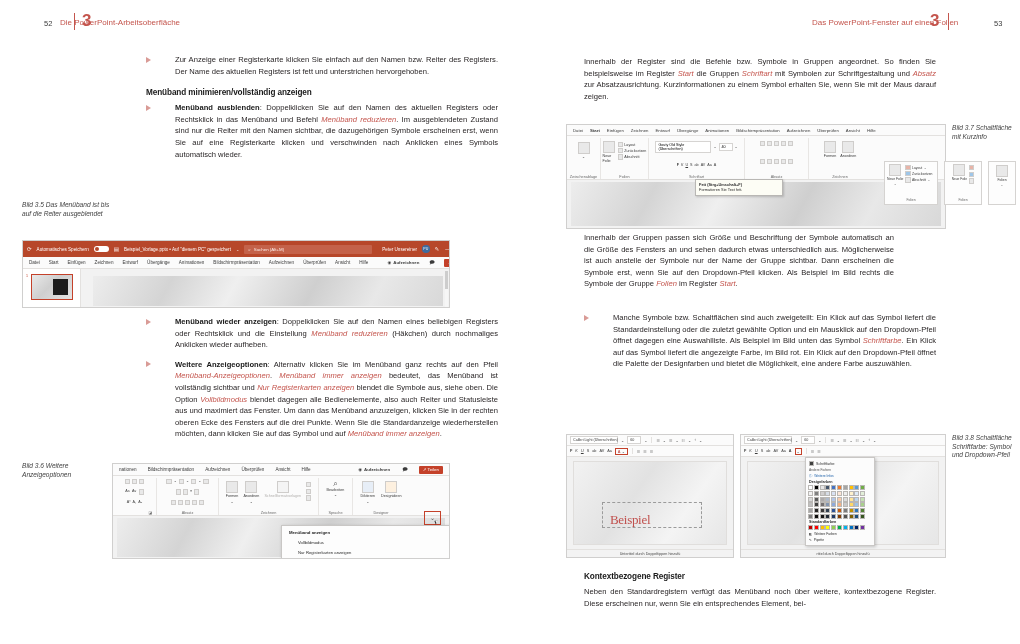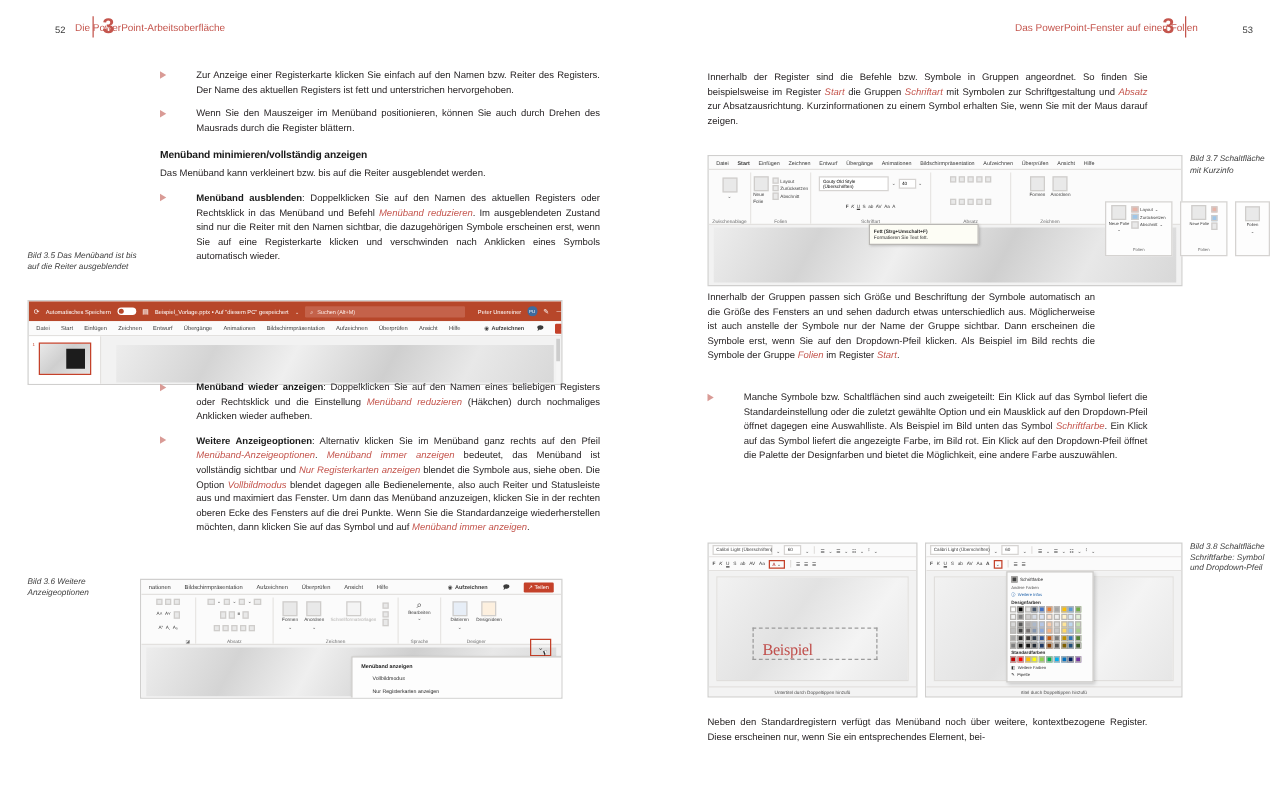--- a/index.html
+++ b/index.html
@@ -13,21 +13,21 @@
   .page { position: absolute; top: 0; left: 0; width: 1020px; height: 644px; }
 
   
   .rh { position: absolute; top: 18px; font-size: 8px; color: #c4554d; white-space: nowrap; padding-left: 16px; }
   .rh-left { left: 44px; }
   .rh-folio { position: absolute; top: 19px; font-size: 7.5px; color: #3b3b3b; }
   .rh-chapnum { position: absolute; top: 11px; font-size: 17px; font-weight: bold; color: #c4554d; }
   .rh-rule { position: absolute; top: 13px; width: 1px; height: 17px; background: #c4554d; }
 
   
-  .col { position: absolute; width: 352px; }
+  .col { position: absolute; width: 352px; margin-left: 18px; }
   .col-left { left: 128px; top: 54px; }
   .col-right { left: 566px; top: 56px; }
 
   p.body {
     font-size: 7.6px; line-height: 11.6px; color: #231f20;
     text-align: justify; margin-bottom: 8px;
   }
   h3.sub {
     font-size: 8.2px; font-weight: bold; color: #1a1a1a;
     margin: 11px 0 5px 0; letter-spacing: -0.1px;
@@ -217,28 +217,23 @@
   <div class="rh-chapnum" style="left:930px">3</div>
   <div class="rh-rule" style="left:948px"></div>
   <div class="rh-folio" style="left:994px">53</div>
 
   <div class="col col-left">
     <ul class="bl">
       <li>
         <span class="tri"></span>
         <span>Zur Anzeige einer Registerkarte klicken Sie einfach auf den Namen bzw. Reiter des Registers. Der Name des aktuellen Registers ist fett und unterstrichen hervorgehoben.</span>
       </li>
-      <li>
-        <span class="tri"></span>
-        <span>Wenn Sie den  Mauszeiger im Menüband positionieren, können Sie auch durch Drehen des Mausrads durch die Register blättern.</span>
-      </li>
     </ul>
 
     <h3 class="sub">Menüband minimieren/vollständig anzeigen</h3>
-    <p class="body">Das Menüband kann verkleinert bzw. bis auf die Reiter ausgeblendet werden.</p>
 
     <ul class="bl">
       <li>
         <span class="tri"></span>
         <span class="bd">Menüband ausblenden</span><span>: Doppelklicken Sie auf den Namen des aktuellen Registers oder Rechtsklick in das Menüband und Befehl </span><span class="it">Menüband reduzieren</span><span>. Im ausgeblendeten Zustand sind nur die Reiter mit den Namen sichtbar, die dazugehörigen Symbole erscheinen erst, wenn Sie auf eine Registerkarte klicken und verschwinden nach Anklicken eines Symbols automatisch wieder.</span>
       </li>
     </ul>
   </div>
 
   <div class="cap cap-l" style="top:201px">Bild 3.5 Das Menüband ist bis auf die Reiter ausgeblendet</div>
@@ -291,21 +286,21 @@
         <div class="thumb-num">1</div>
         <div class="thumb">
           <div class="thumb-box"></div>
         </div>
       </div>
       <div class="slide-main"></div>
       <div class="vscroll"></div>
     </div>
   </div>
 
-  <div class="col col-left" style="top:304px">
+  <div class="col col-left" style="top:316px">
     <ul class="bl">
       <li>
         <span class="tri"></span>
         <span class="bd">Menüband wieder anzeigen</span><span>: Doppelklicken Sie auf den Namen eines beliebigen Registers oder Rechtsklick und die Einstellung </span><span class="it">Menüband reduzieren</span><span> (Häkchen) durch nochmaliges Anklicken wieder aufheben.</span>
       </li>
       <li>
         <span class="tri"></span>
         <span class="bd">Weitere Anzeigeoptionen</span><span>: Alternativ klicken Sie im Menüband ganz rechts auf den Pfeil </span><span class="it">Menüband-Anzeigeoptionen</span><span>. </span><span class="it">Menüband immer anzeigen</span><span> bedeutet, das Menüband ist vollständig sichtbar und </span><span class="it">Nur Registerkarten anzeigen</span><span> blendet die Symbole aus, siehe oben. Die Option </span><span class="it">Vollbildmodus</span><span> blendet dagegen alle Bedienelemente, also auch Reiter und Statusleiste aus und maximiert das Fenster. Um dann das Menüband anzuzeigen, klicken Sie in der rechten oberen Ecke des Fensters auf die drei Punkte. Wenn Sie die Standardanzeige wiederherstellen möchten, dann klicken Sie auf das Symbol und auf </span><span class="it">Menüband immer anzeigen</span><span>.</span>
       </li>
     </ul>
@@ -826,16 +821,17 @@
         <span>Weitere Farben</span>
       </div>
       <div class="pal-item" style="font-size:3.3px">
         <span>✎</span>
         <span>Pipette</span>
       </div>
     </div>
   </div>
 
   <div class="col col-right" style="top:572px">
+    <h3 class="sub" style="margin-top:0">Kontextbezogene Register</h3>
     <p class="body">Neben den Standardregistern verfügt das Menüband noch über weitere, kontextbezogene Register. Diese erscheinen nur, wenn Sie ein entsprechendes Element, bei-</p>
   </div>
 
 </div>
 
 </body></html>

